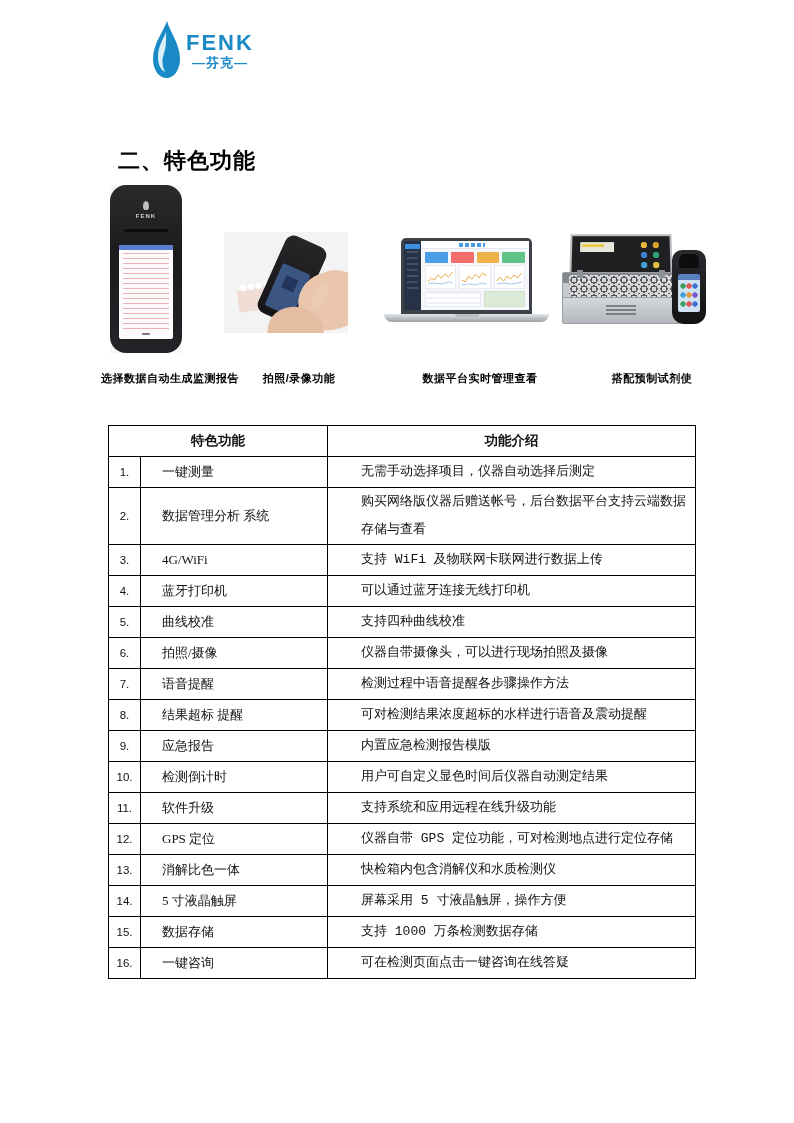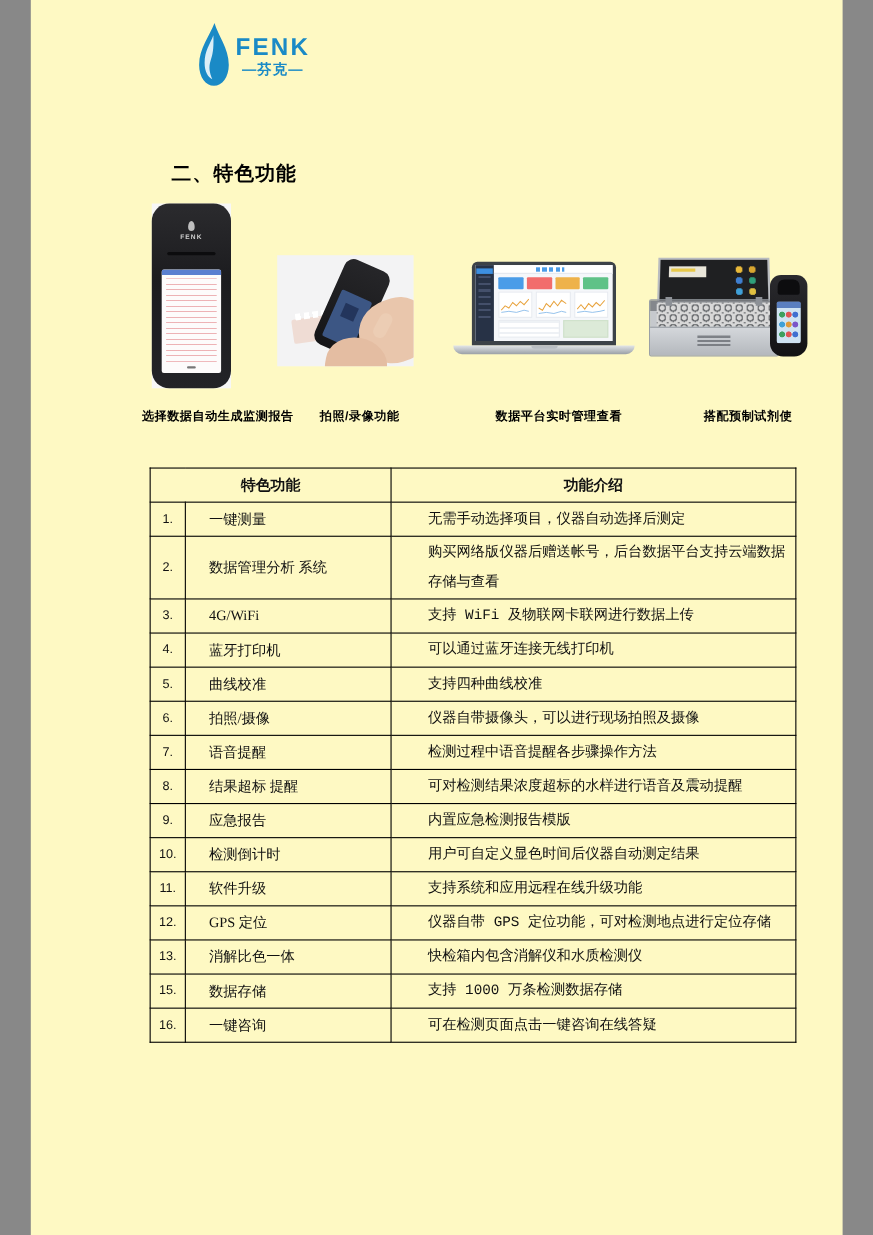--- a/index.html
+++ b/index.html
@@ -1,31 +1,31 @@
 <!DOCTYPE html>
 <html><head>
 <meta charset="utf-8">
 <style>
   * { margin:0; padding:0; box-sizing:border-box; }
   html,body { background:#888; }
   .page {
-    position:relative; width:738px; height:1123px; margin:0 auto;
-    background:#fef9c3; overflow:hidden;
+    position:relative; width:794px; height:1123px; margin:0 auto;
+    background:#ffffff; overflow:hidden;
     font-family:"Liberation Sans", sans-serif; color:#111;padding-left:12px;
   }
 
   
   .logo { position:absolute; left:150px; top:20px; display:flex; align-items:flex-start; }
   .logo-drop { width:32px; height:60px; }
   .logo-text { margin-left:4px; margin-top:12px; text-align:center; }
   .logo-brand { font-size:22px; font-weight:bold; color:#1a8ac6; letter-spacing:2px; line-height:1; }
   .logo-cn { font-size:13px; font-weight:bold; color:#1a8ac6; letter-spacing:1px; margin-top:0; }
 
   
-  .heading { position:absolute; left:128px; top:146px; font-size:18px; font-weight:bold; letter-spacing:1px; color:#000; }
+  .heading { position:absolute; left:118px; top:146px; font-size:22px; font-weight:bold; letter-spacing:1px; color:#000; }
 
   
   .photo { position:absolute; }
   
   .p1 { left:110px; top:185px; width:72px; height:168px; background:#f7f7f7; }
   .dev1 { position:absolute; inset:0; background:linear-gradient(180deg,#2b2b2e,#1c1c1f 40%,#232327); border-radius:16px; }
   .dev1-brand { position:absolute; top:28px; width:100%; text-align:center; color:#cfcfcf; font-size:6px; font-weight:bold; letter-spacing:1px; }
   .dev1-flame { position:absolute; top:16px; left:50%; transform:translateX(-50%); width:6px; height:9px; background:#bfbfbf; border-radius:50% 50% 50% 50% / 60% 60% 40% 40%; }
   .dev1-slot { position:absolute; top:44px; left:14px; right:14px; height:3px; background:#0c0c0e; border-radius:2px; }
   .dev1-screen { position:absolute; left:9px; top:60px; width:54px; height:94px; background:#fdfbfb; border-radius:2px; overflow:hidden; }
@@ -311,20 +311,25 @@
         <td class="cell-num">12.</td>
         <td class="cell-feat">GPS 定位</td>
         <td class="cell-desc">仪器自带 GPS 定位功能，可对检测地点进行定位存储</td>
       </tr>
       <tr>
         <td class="cell-num">13.</td>
         <td class="cell-feat">消解比色一体</td>
         <td class="cell-desc">快检箱内包含消解仪和水质检测仪</td>
       </tr>
       <tr>
+        <td class="cell-num">14.</td>
+        <td class="cell-feat">5 寸液晶触屏</td>
+        <td class="cell-desc">屏幕采用 5 寸液晶触屏，操作方便</td>
+      </tr>
+      <tr>
         <td class="cell-num">15.</td>
         <td class="cell-feat">数据存储</td>
         <td class="cell-desc">支持 1000 万条检测数据存储</td>
       </tr>
       <tr>
         <td class="cell-num">16.</td>
         <td class="cell-feat">一键咨询</td>
         <td class="cell-desc">可在检测页面点击一键咨询在线答疑</td>
       </tr>
     </tbody>

